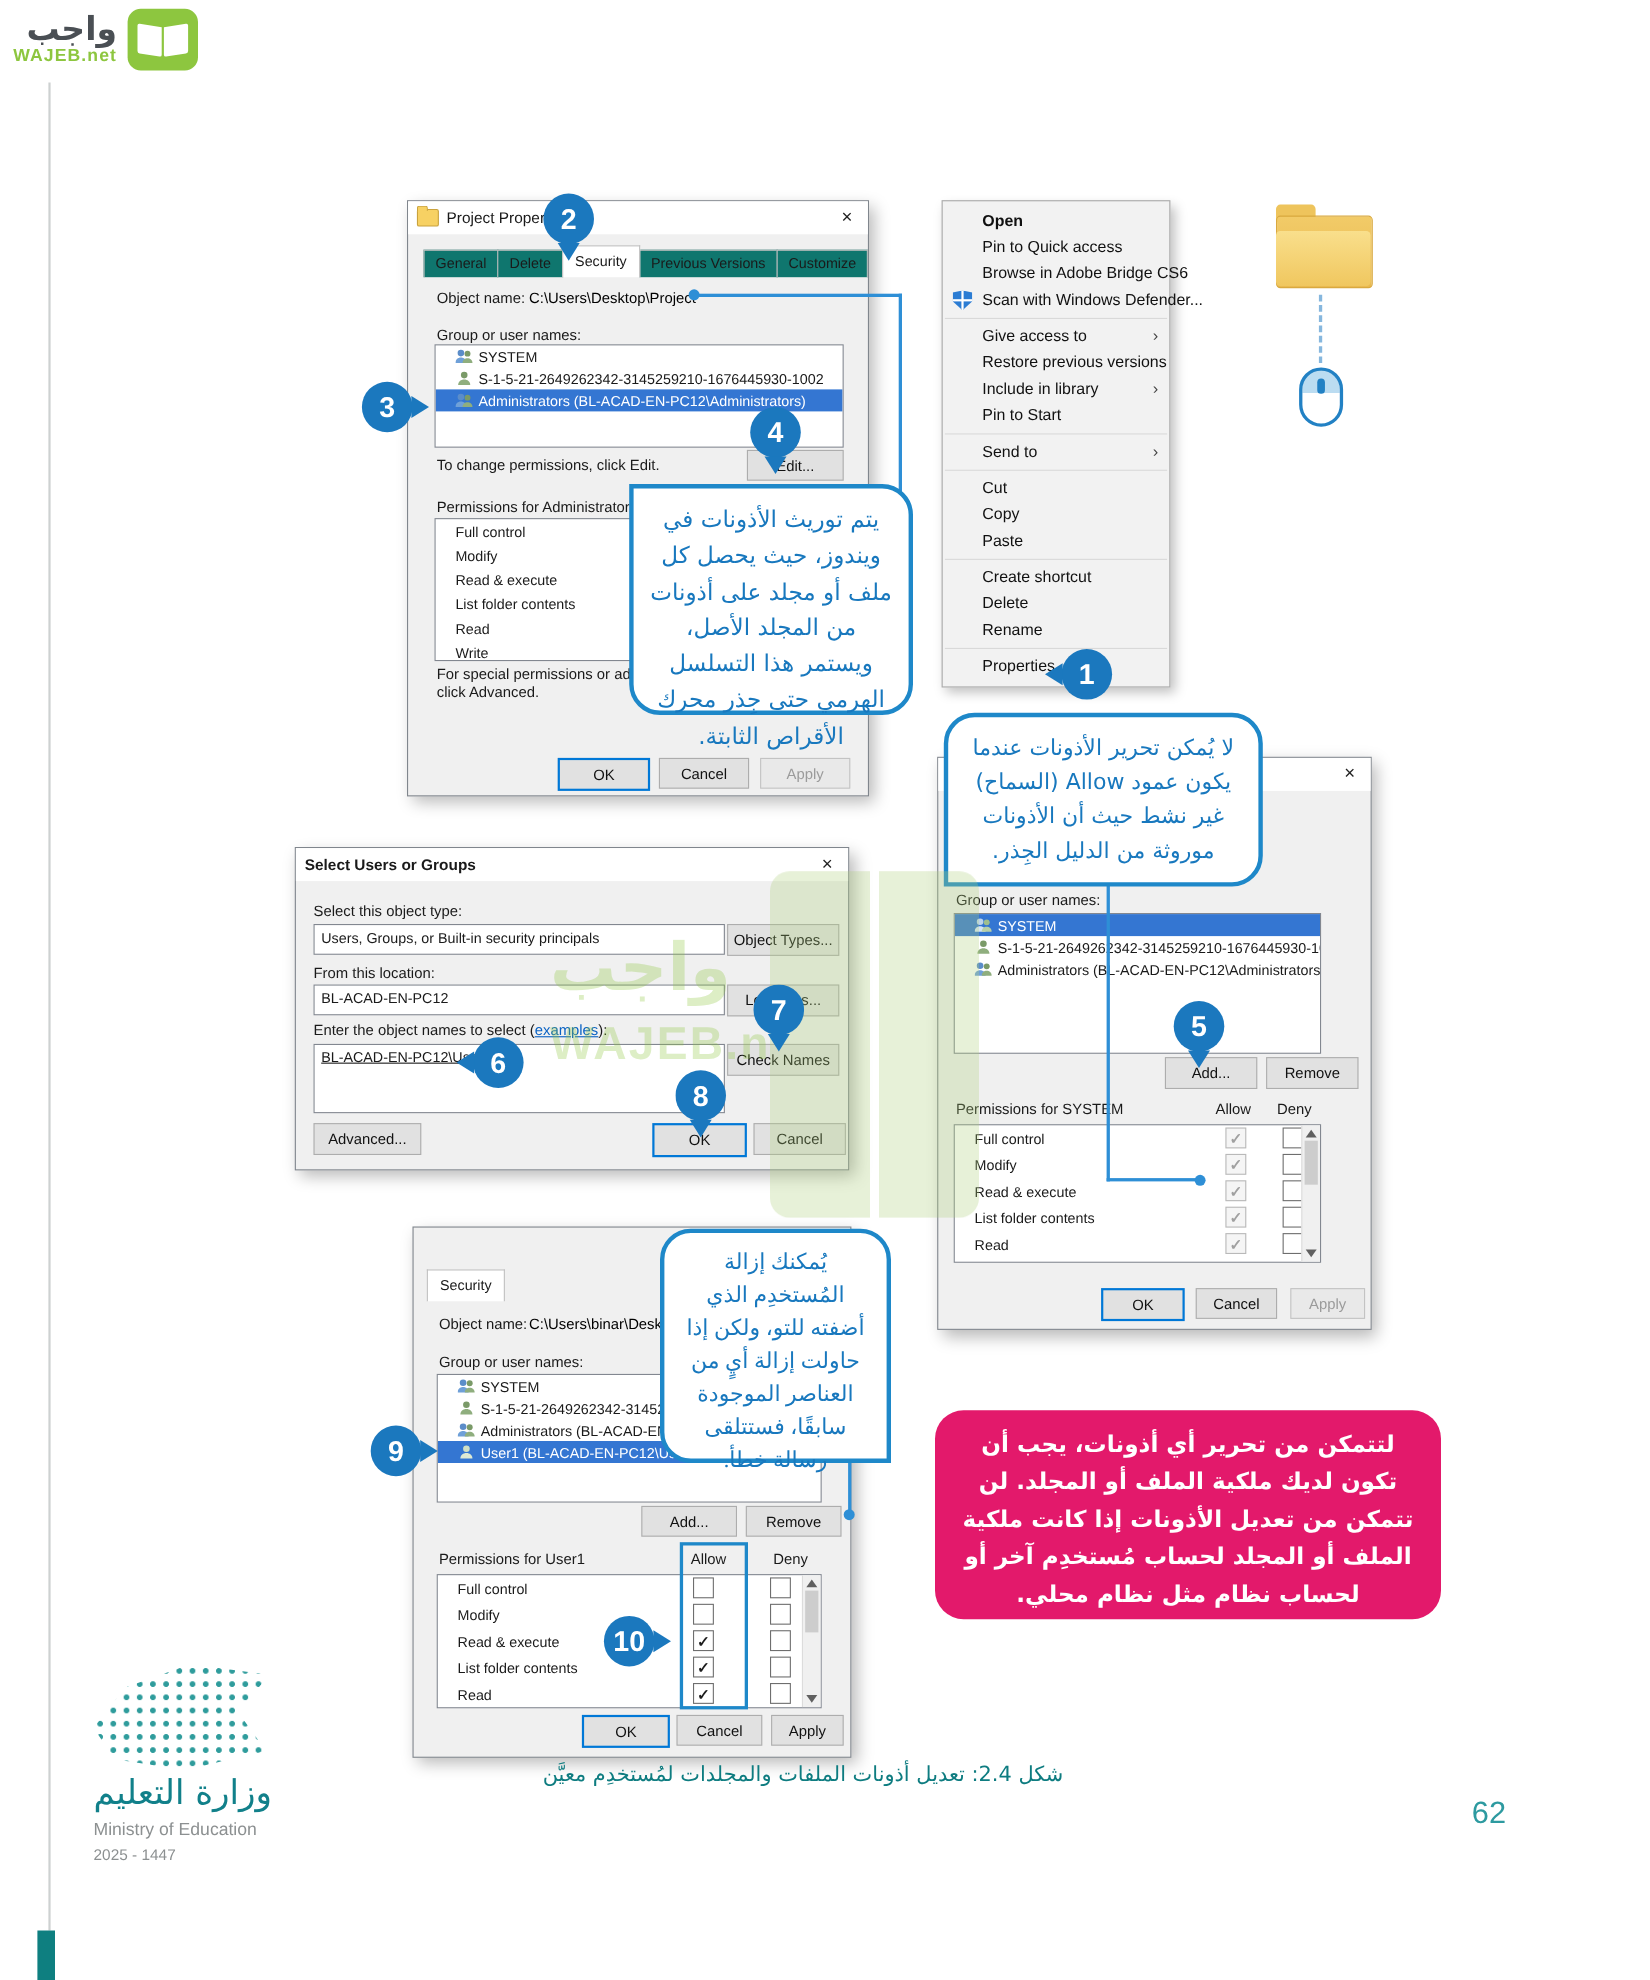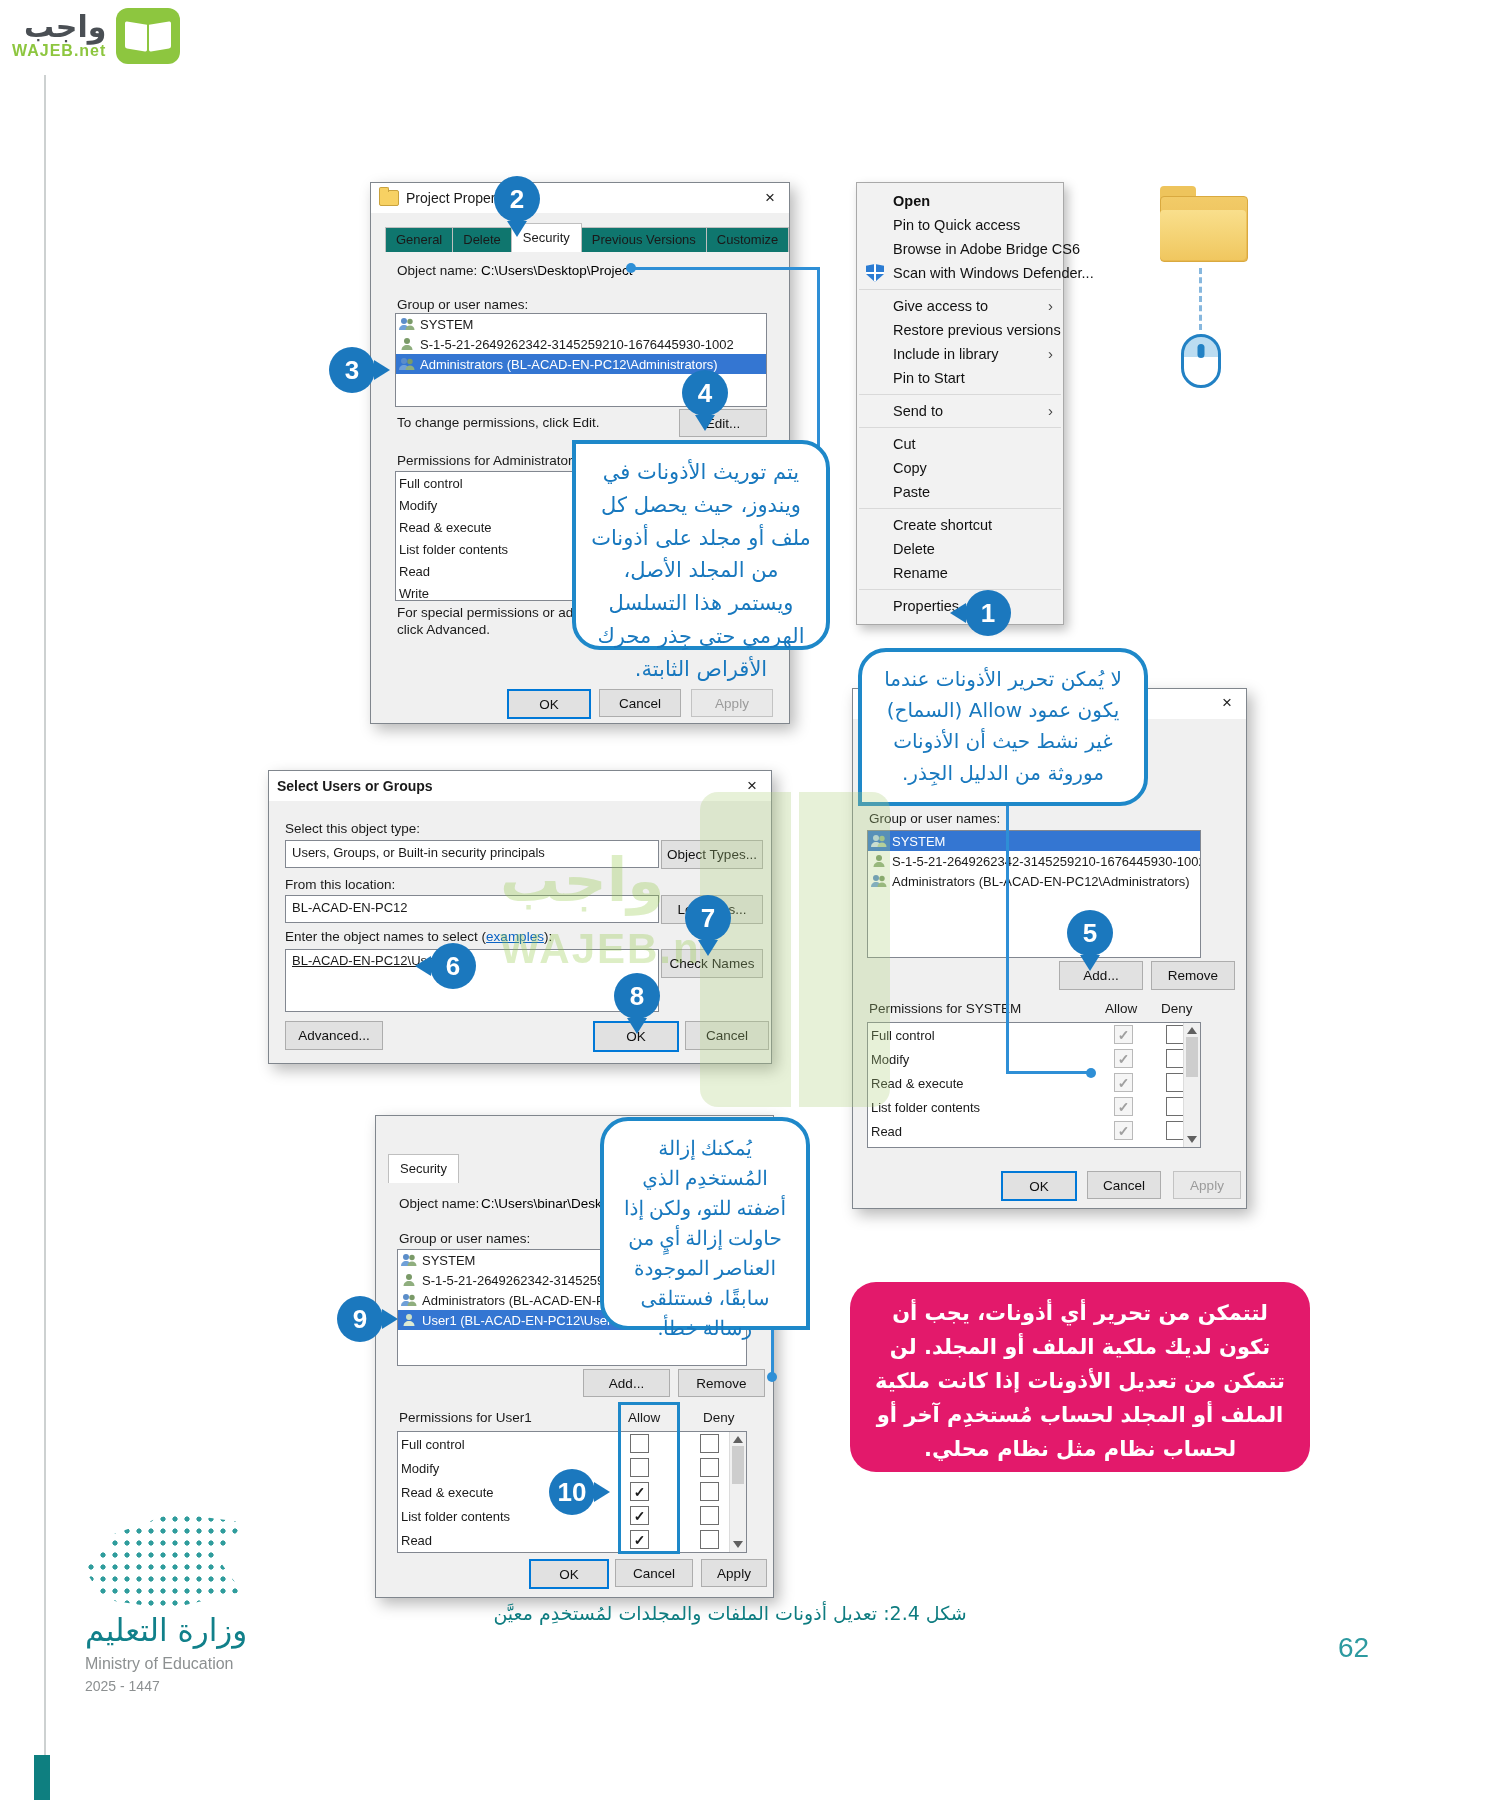--- a/index.html
+++ b/index.html
@@ -6,21 +6,21 @@
   #page{position:relative;width:1500px;height:1800px;background:#fff;overflow:hidden;
         font-family:"Liberation Sans",sans-serif;color:#1a1a1a;}
   .ar{font-family:"DejaVu Sans",sans-serif;direction:rtl;}
   
   .win{position:absolute;background:#F0F0F0;border:1px solid #80868d;box-shadow:5px 6px 14px rgba(0,0,0,.28);}
   .tbar{position:absolute;left:0;top:0;right:0;height:30px;background:#fff;display:flex;align-items:center;padding:0 8px;font-size:14px;}
   .xbtn{position:absolute;font-size:17px;color:#222;cursor:pointer;line-height:1;}
   .lbl{position:absolute;font-size:13.5px;color:#1a1a1a;white-space:nowrap;}
   .val{color:#000;}
   .box{position:absolute;background:#fff;border:1px solid #828790;overflow:hidden;}
-  .row{display:flex;align-items:center;gap:5px;height:18px;padding:1px 3px;font-size:13px;white-space:nowrap;}
+  .row{display:flex;align-items:center;gap:5px;height:18px;padding:1px 18px;font-size:13px;white-space:nowrap;}
   .row.sel{background:#3476D2;color:#fff;}
   .btn{position:absolute;background:#E1E1E1;border:1px solid #ADADAD;font-size:13.5px;display:flex;align-items:center;justify-content:center;color:#111;}
   .btn.def{border:2px solid #0078D7;}
   .btn.dis{background:#E9E9E9;border-color:#C3C3C3;color:#9b9b9b;}
   
   .tabs{position:absolute;display:flex;align-items:flex-end;}
   .tab{background:#0f766e;border:1px solid #bfbfbf;border-bottom:none;padding:4px 10px 5px;font-size:13px;margin-right:-1px;}
   .tab.active{background:#fff;padding:6px 11px 7px;position:relative;z-index:2;}
   
   .cb{position:absolute;width:17px;height:17px;border:1px solid #6e6e6e;background:#fff;display:flex;align-items:center;justify-content:center;font-size:14px;font-weight:bold;}

